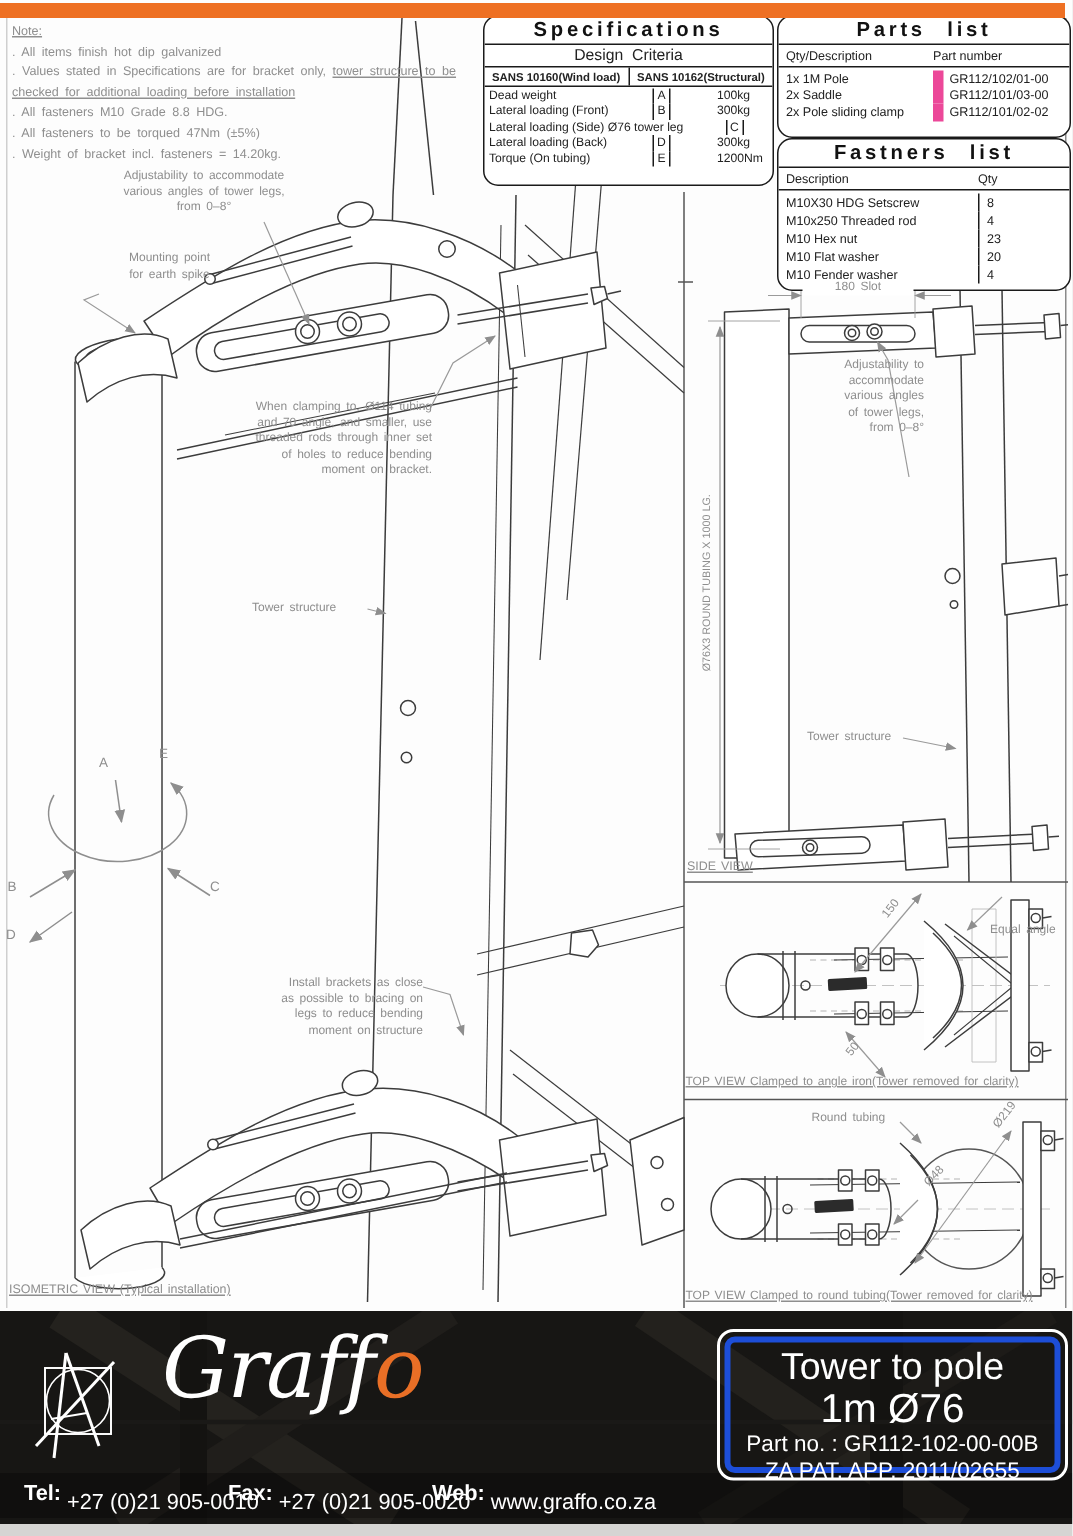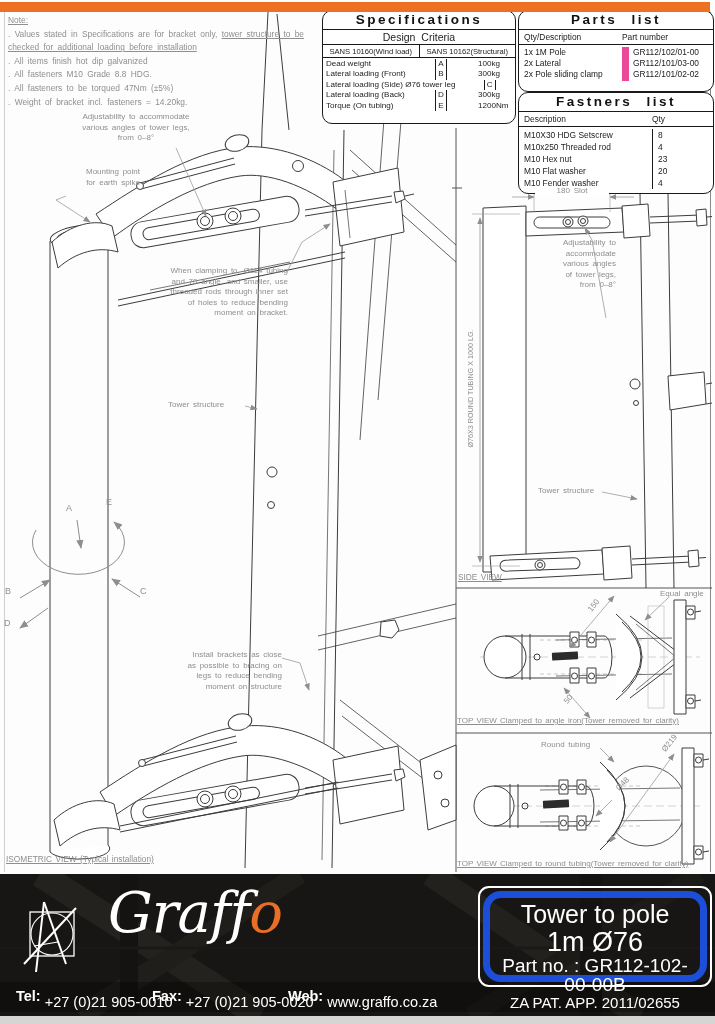--- a/index.html
+++ b/index.html
@@ -21,21 +21,21 @@
          line-height:1.62;word-spacing:2px;z-index:3;}
   .notes .u{text-decoration:underline;}
   .notes .nt{text-decoration:underline;display:block;}
   
   .cadbox{position:absolute;background:#fff;border:1.6px solid #1a1a1a;border-radius:10px;
           z-index:2;overflow:hidden;color:#222;}
   .cadbox .title{font-weight:700;font-size:13.5px;text-align:center;letter-spacing:2.5px;
                  word-spacing:8px;padding:1px 0 2px;border-bottom:1.4px solid #1a1a1a;color:#111;}
   .spec{left:322px;top:10px;width:192px;height:112px;}
   .spec .dc{font-size:10.5px;text-align:center;padding:1px 0;border-bottom:1px solid #1a1a1a;word-spacing:3px;}
-  .spec .std{display:flex;font-size:7.6px;border-bottom:1px solid #1a1a1a;}
+  .spec .std{display:flex;font-size:7.6px;border-bottom:1px solid #1a1a1a;font-weight:bold;}
   .spec .std div{flex:1;text-align:center;padding:1.5px 0;}
   .spec .std div+div{border-left:1px solid #1a1a1a;}
   .spec .swl{font-size:10.5px;text-align:center;padding:1.5px 0;border-bottom:1px solid #1a1a1a;word-spacing:3px;}
   .spec .rows{font-size:8.1px;padding-top:1px;}
   .spec .srow{display:grid;grid-template-columns:1fr 12px 40px;line-height:10.4px;gap:28px;}
   .spec .srow .lab{padding-left:3px;white-space:nowrap;}
   .spec .srow .code{border-left:1px solid #1a1a1a;border-right:1px solid #1a1a1a;text-align:center;}
   .spec .srow .val{padding-left:3px;}
   .plist{left:518px;top:10px;width:194px;height:80px;}
   .plist .hdr,.flist .hdr{display:flex;font-size:8.4px;border-bottom:1px solid #1a1a1a;padding:2px 0 2px 5px;}
@@ -54,25 +54,25 @@
   
   .footer{position:absolute;left:0;top:874px;width:715px;height:142px;background:#171614;overflow:hidden;z-index:5;}
   .footer .truss{position:absolute;left:0;top:0;}
   .logo-text{position:absolute;left:108px;top:6px;font-family:"DejaVu Serif",serif;font-style:italic;
              font-size:56px;color:#fff;z-index:2;letter-spacing:-1px;}
   .logo-text .o{font-style:italic;}
   .tagline{position:absolute;left:346px;top:42px;font-family:"DejaVu Serif",serif;font-style:italic;
            font-size:19px;color:#98948e;line-height:1.18;z-index:2;}
   .titlebox{position:absolute;left:478px;top:12px;width:230px;height:97px;border:2px solid #fff;
             border-radius:11px;z-index:3;}
-  .titlebox .inner{position:absolute;left:3px;top:3px;right:3px;bottom:3px;border:7px solid #1d4ed8;
-                   border-radius:18px;text-align:center;color:#fff;}
+  .titlebox .inner{position:absolute;left:3px;top:3px;right:3px;bottom:3px;border:4px solid #1d4ed8;
+                   border-radius:7px;text-align:center;color:#fff;}
   .titlebox .t1{font-size:25px;line-height:28px;margin-top:2px;}
   .titlebox .t2{font-size:27px;line-height:28px;}
-  .titlebox .t3{font-size:19px;line-height:19px;}
+  .titlebox .t3{font-size:15px;line-height:19px;}
   .titlebox .t4{font-size:15px;line-height:17px;}
   .contact{position:absolute;left:0;top:108px;width:715px;height:30px;background:rgba(0,0,0,0.28);z-index:2;}
   .contact span{position:absolute;top:6px;font-size:14.5px;color:#fff;white-space:nowrap;}
   .contact b{font-weight:700;margin-right:4px;}
   .c-tel{left:16px;} .c-fax{left:152px;} .c-web{left:288px;}
   .bottom-strip{position:absolute;left:0;top:1016px;width:715px;height:8px;background:#d6d5d3;z-index:6;}
 </style>
 </head>
 <body>
 
@@ -321,22 +321,22 @@
     </g>
     <g stroke="#9a9a9a" stroke-width="0.8" fill="none">
       <line x1="610" y1="842" x2="674" y2="754" marker-start="url(#arr)" marker-end="url(#arr)"></line>
       <line x1="612" y1="800" x2="596" y2="816" marker-end="url(#arr)"></line>
       <polyline points="600,748 614,762" marker-end="url(#arr)"></polyline>
     </g>
   </svg>
 
   <div class="notes">
     <span class="nt">Note:</span>
+    <div>. All items finish hot dip galvanized</div>
     <div><span>. Values stated in Specifications are for bracket only, </span><span class="u">tower structure to be checked for additional loading before installation</span></div>
-    <div>. All items finish hot dip galvanized</div>
     <div>. All fasteners M10 Grade 8.8 HDG.</div>
     <div>. All fasteners to be torqued 47Nm (±5%)</div>
     <div>. Weight of bracket incl. fasteners = 14.20kg.</div>
   </div>
 
   <div class="cadbox spec">
     <div class="title">Specifications</div>
     <div class="dc">Design Criteria</div>
     <div class="std">
       <div>SANS 10160(Wind load)</div>
@@ -376,21 +376,21 @@
     <div class="hdr">
       <div>Qty/Description</div>
         <div>Part number</div>
     </div>
     <div class="rows">
       <div class="prow">
           <div>1x 1M Pole</div>
           <div>GR112/102/01-00</div>
         </div>
       <div class="prow">
-          <div>2x Lateral</div>
+          <div>2x Saddle</div>
           <div>GR112/101/03-00</div>
         </div>
       <div class="prow">
           <div>2x Pole sliding clamp</div>
           <div>GR112/101/02-02</div>
         </div>
     </div>
   </div>
 
   <div class="cadbox flist">
@@ -448,21 +448,21 @@
   <div class="ann ta-c" style="left:535px;top:186px;width:74px;background:#fff;text-align:center;">180 Slot</div>
   <div class="ann ta-r" style="left:520px;top:238px;width:96px;">Adjustability to
 accommodate
 various angles
 of tower legs,
 from 0–8°</div>
   <div class="ann" style="left:538px;top:486px;">Tower structure</div>
   <div class="ldim ta-c" style="left:368px;top:384px;width:205px;transform:rotate(-90deg);transform-origin:center;font-size:7.2px;">Ø76X3 ROUND TUBING X 1000 LG.</div>
   <div class="cap" style="left:458px;top:572px;">SIDE VIEW</div>
 
-  <div class="ann" style="left:660px;top:589px;">Equal angle</div>
+  <div class="ann" style="left:660px;top:615px;">Equal angle</div>
   <div class="ldim" style="left:586px;top:608px;transform:rotate(-52deg);">150</div>
   <div class="ldim" style="left:562px;top:700px;transform:rotate(-52deg);">50</div>
   <div class="cap" style="left:457px;top:716px;width:244px;font-size:8px;">TOP VIEW Clamped to angle iron(Tower removed for clarity)</div>
 
   <div class="ann" style="left:541px;top:740px;">Round tubing</div>
   <div class="ldim" style="left:660px;top:748px;transform:rotate(-52deg);">Ø219</div>
   <div class="ldim" style="left:614px;top:786px;transform:rotate(-45deg);">Ø48</div>
   <div class="cap" style="left:457px;top:859px;width:254px;font-size:8px;">TOP VIEW Clamped to round tubing(Tower removed for clarity)</div>
 
   <div class="footer">

